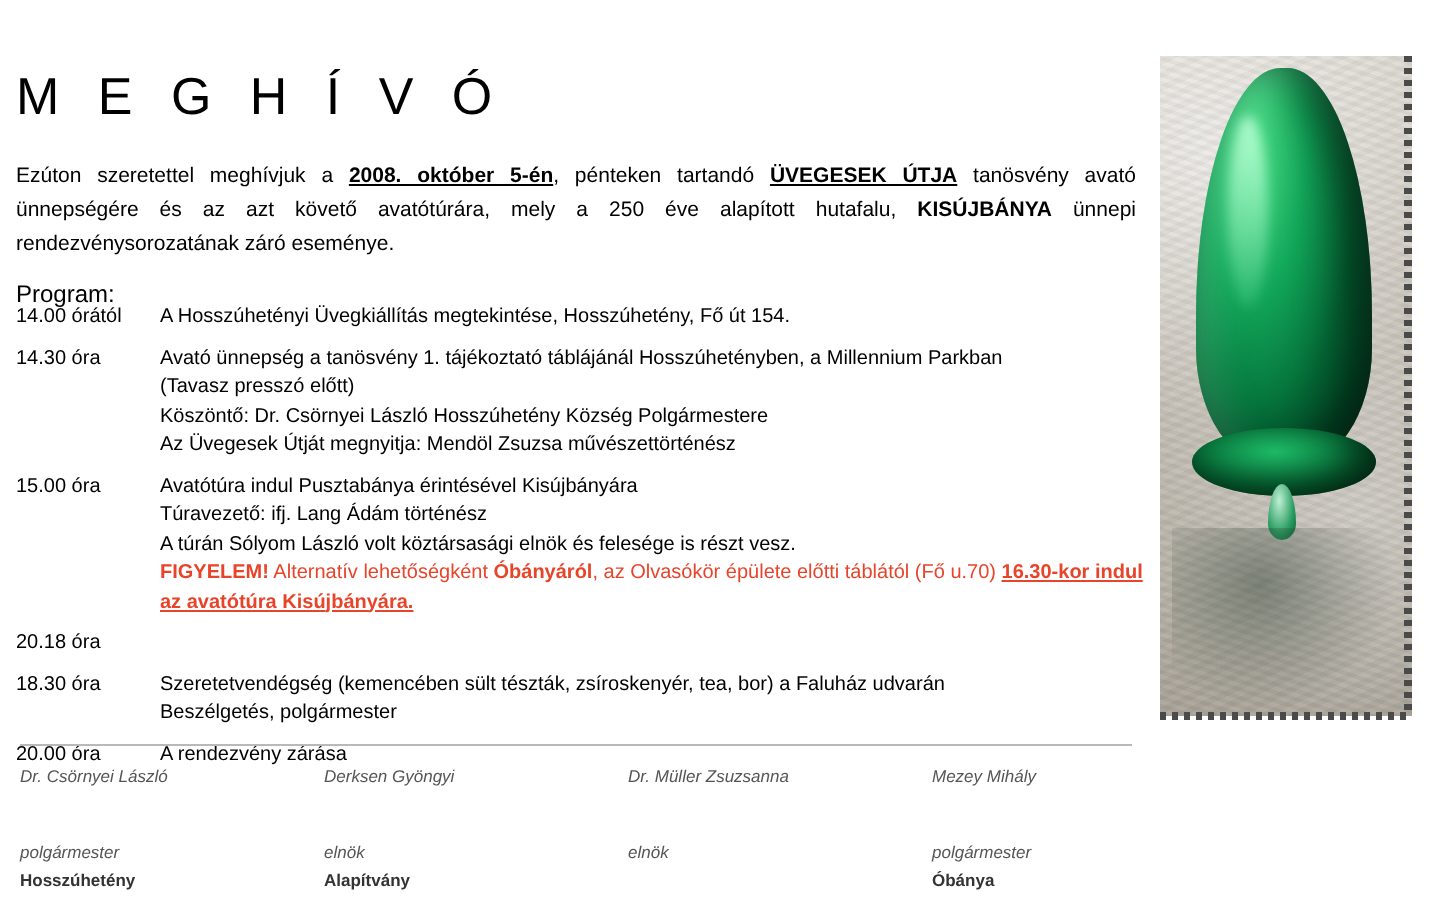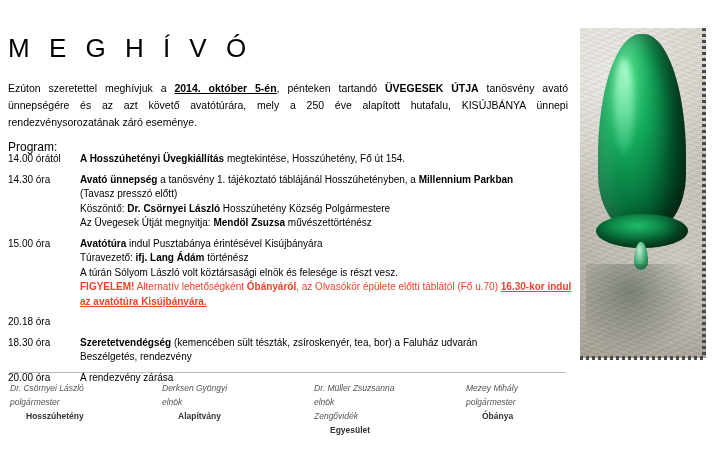--- a/index.html
+++ b/index.html
@@ -38,22 +38,22 @@
     position: absolute;
     left: 8px;
     top: 80px;
     width: 560px;
     font-size: 10.5px;
     line-height: 17px;
     text-align: justify;
     color: #000;
   }
   .intro .u { text-decoration: underline; font-weight: bold; }
-  .intro .b { font-weight: normal; }
-  .intro .ub { font-weight: bold; }
+  .intro .b { font-weight: bold; }
+  .intro .ub { text-decoration: underline; font-weight: bold; }
 
   
   .program-label {
     position: absolute;
     left: 8px;
     top: 140px;
     font-size: 12px;
     color: #000;
     text-align: center;
   }
@@ -77,21 +77,21 @@
     font-size: 10px;
     line-height: 14.5px;
     white-space: nowrap;
   }
   .row .desc {
     flex: 1 1 auto;
     font-size: 10px;
     line-height: 14.5px;
   }
   .gap { height: 6px; }
-  .b { font-weight: bold; }
+  .b { font-weight: normal; }
   .u { text-decoration: underline; }
   .red { color: #e8442a; font-weight: bold; }
   .redu { color: #e8442a; font-weight: bold; text-decoration: underline; }
 
   
   .sign-rule {
     position: absolute;
     left: 10px;
     top: 372px;
     width: 556px;
@@ -106,22 +106,22 @@
   }
   .sig {
     width: 152px;
     flex: 0 0 152px;
     font-size: 8.5px;
     line-height: 14px;
     color: #555555;
     font-style: italic;
   }
   .sig .nm { font-style: italic; }
-  .sig .role { font-style: italic; }
-  .sig .place { font-style: normal; font-weight: bold; color: #333; margin-left: 16px; }
+  .sig .role { font-style: italic; margin-top: 24px; }
+  .sig .place { font-style: normal; font-weight: bold; color: #333; }
 
   
   .photo {
     position: absolute;
     left: 580px;
     top: 28px;
     width: 126px;
     height: 330px;
     overflow: hidden;
     background: #e9e7e2;
@@ -213,21 +213,21 @@
   }
 </style>
 </head>
 <body>
 
 <div class="page">
 
   <div class="title">M E G H Í V Ó</div>
 
   <div class="intro">
-    <span>Ezúton szeretettel meghívjuk a </span><span class="u">2014. október 5-én</span><span>, pénteken tartandó </span><span class="ub">ÜVEGESEK ÚTJA</span><span> tanösvény avató ünnepségére és az azt követő avatótúrára, mely a 250 éve alapított hutafalu, </span><span class="b">KISÚJBÁNYA</span><span> ünnepi rendezvénysorozatának záró eseménye.</span>
+    <span>Ezúton szeretettel meghívjuk a </span><span class="u">2008. október 5-én</span><span>, pénteken tartandó </span><span class="ub">ÜVEGESEK ÚTJA</span><span> tanösvény avató ünnepségére és az azt követő avatótúrára, mely a 250 éve alapított hutafalu, </span><span class="b">KISÚJBÁNYA</span><span> ünnepi rendezvénysorozatának záró eseménye.</span>
   </div>
 
   <div class="program-label">Program:</div>
 
   <div class="prog" id="program-list">
       <div class="row">
         <div class="time">14.00 órától</div>
         <div class="desc">
           <div><span class="b">A Hosszúhetényi Üvegkiállítás</span><span> megtekintése, Hosszúhetény, Fő út 154.</span></div>
         </div>
@@ -255,21 +255,21 @@
       </div>
       <div class="gap"></div>
       <div class="row">
         <div class="time">20.18 óra</div>
       </div>
       <div class="gap"></div>
       <div class="row">
         <div class="time">18.30 óra</div>
         <div class="desc">
           <div><span class="b">Szeretetvendégség</span><span> (kemencében sült tészták, zsíroskenyér, tea, bor) a Faluház udvarán</span></div>
-          <div><span>Beszélgetés, rendezvény</span></div>
+          <div><span>Beszélgetés, polgármester</span></div>
         </div>
       </div>
       <div class="gap"></div>
       <div class="row">
         <div class="time">20.00 óra</div>
         <div class="desc">
           <div><span>A rendezvény zárása</span></div>
         </div>
       </div>
     </div>

